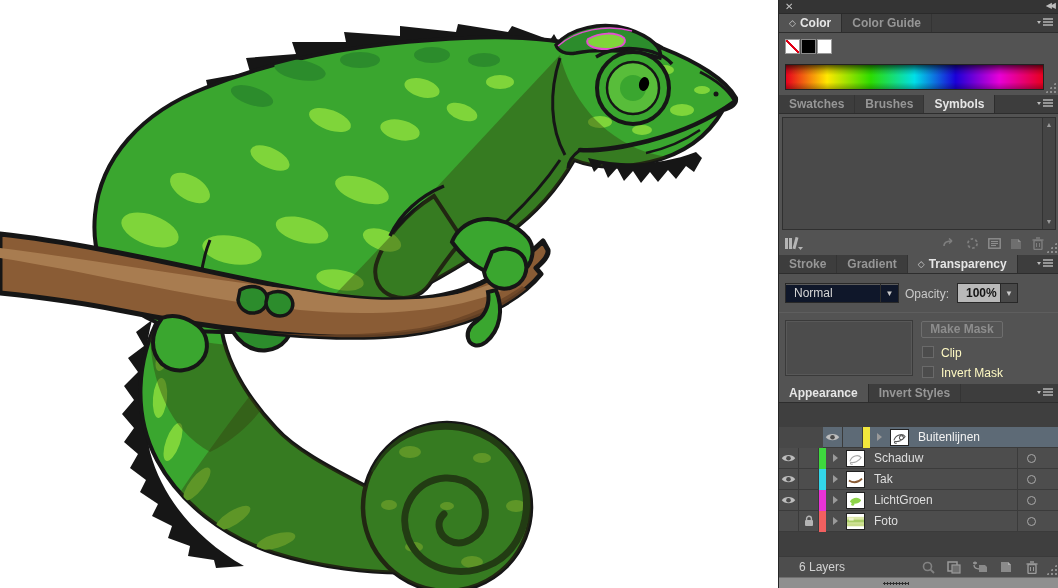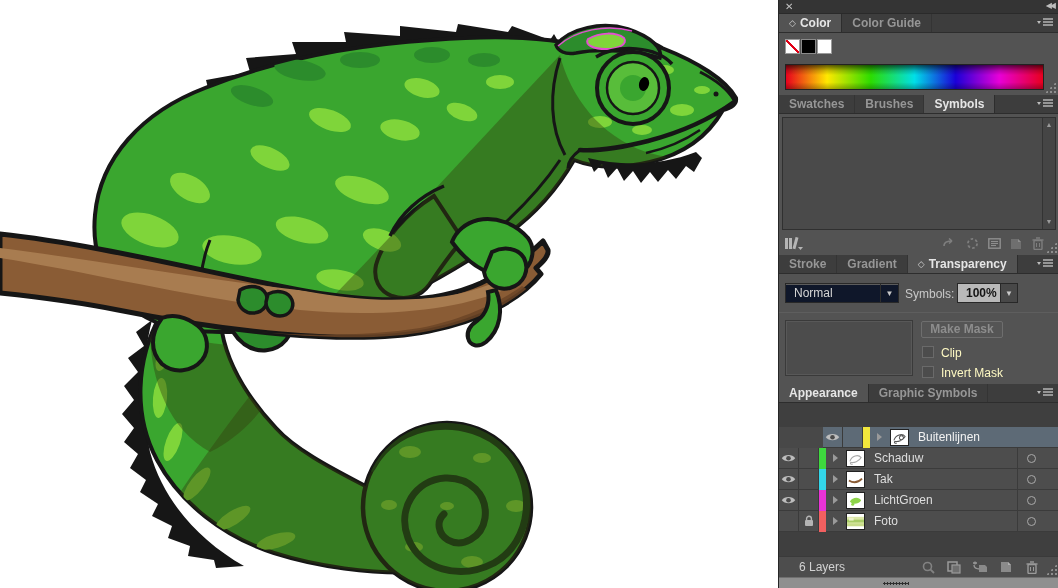--- a/index.html
+++ b/index.html
@@ -380,38 +380,38 @@
               <line x1="6" y1="7" x2="16" y2="7"></line>
             </g>
           </svg>
       </div>
     </div>
     <div class="panelbody abs" style="top:274px;height:110px;width:280px">
       <div class="blend">
         <span class="bl">Normal</span>
         <span class="arr">▼</span>
       </div>
-      <div class="oplabel">Symbols:</div>
+      <div class="oplabel">Opacity:</div>
       <div class="opbox">100%</div>
       <div class="oparr">▼</div>
       <div class="transdiv"></div>
       <div class="maskthumb"></div>
       <div class="makemask">Make Mask</div>
       <div class="cb" style="left:143px;top:72px"></div>
       <div class="cblabel" style="left:162px;top:72px">Clip</div>
       <div class="cb" style="left:143px;top:92px"></div>
       <div class="cblabel" style="left:162px;top:92px">Invert Mask</div>
     </div>
 
     <div class="tabrow abs" style="top:384px">
       <div class="tab active">
           <span>Appearance</span>
         </div>
       <div class="tab">
-          <span>Graphic Symbols</span>
+          <span>Invert Styles</span>
         </div>
       <div class="flyout">
         <svg width="16" height="10" viewBox="0 0 16 10">
             <path d="M0,3 l4,0 -2,3 z" fill="#bdbdbd"></path>
             <g stroke="#bdbdbd" stroke-width="1.4">
               <line x1="6" y1="1" x2="16" y2="1"></line>
               <line x1="6" y1="4" x2="16" y2="4"></line>
               <line x1="6" y1="7" x2="16" y2="7"></line>
             </g>
           </svg>

